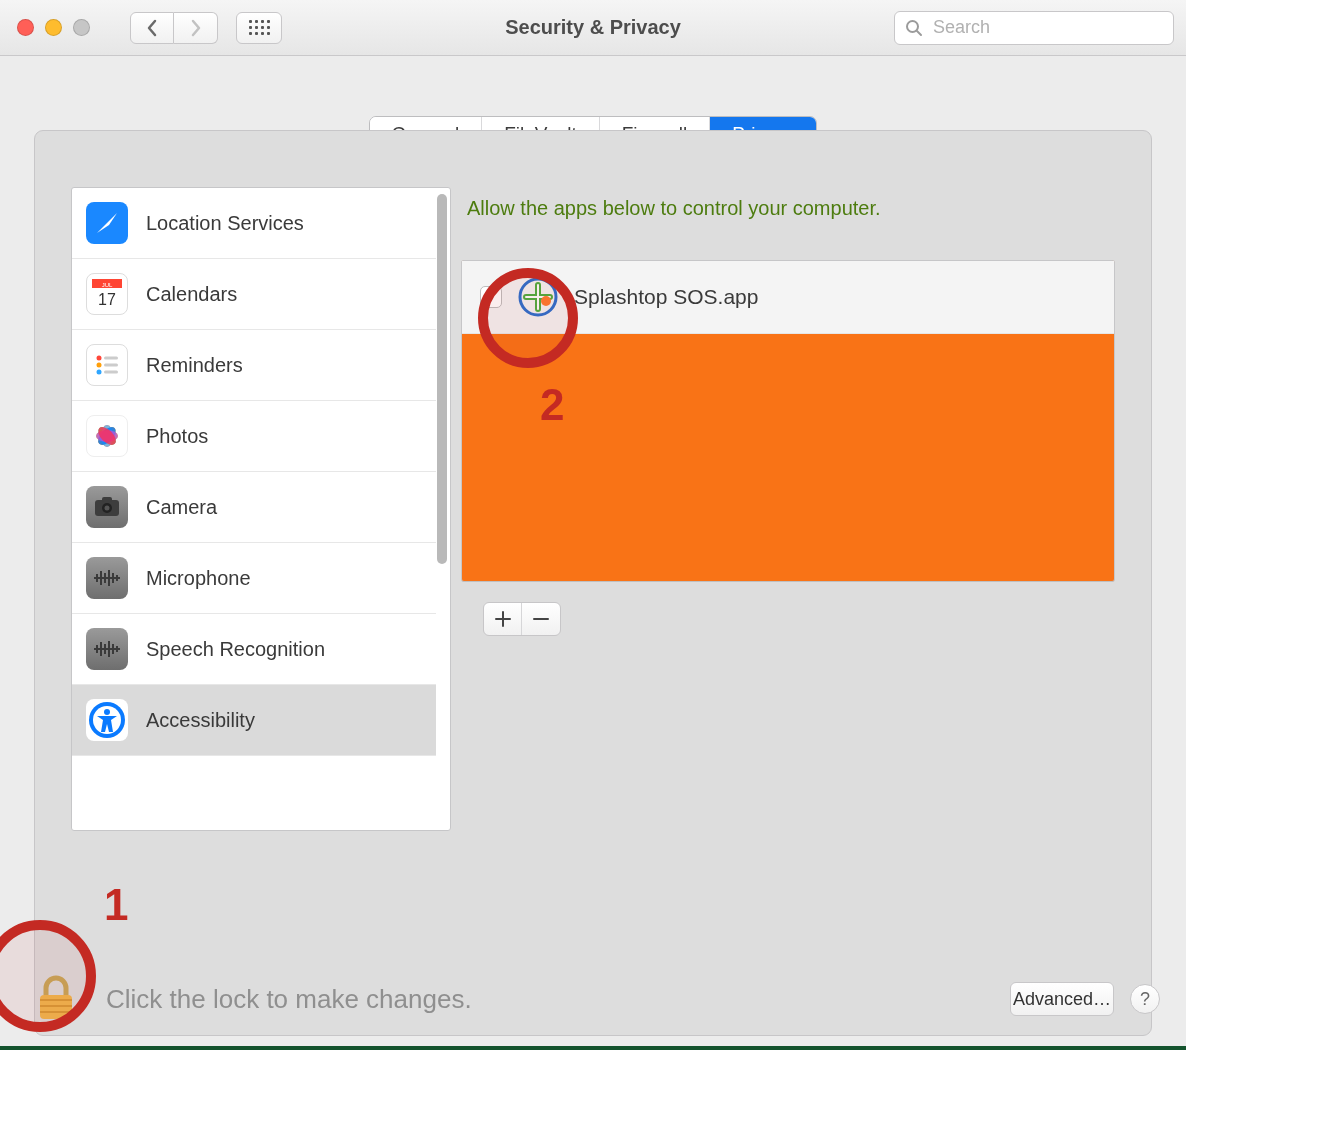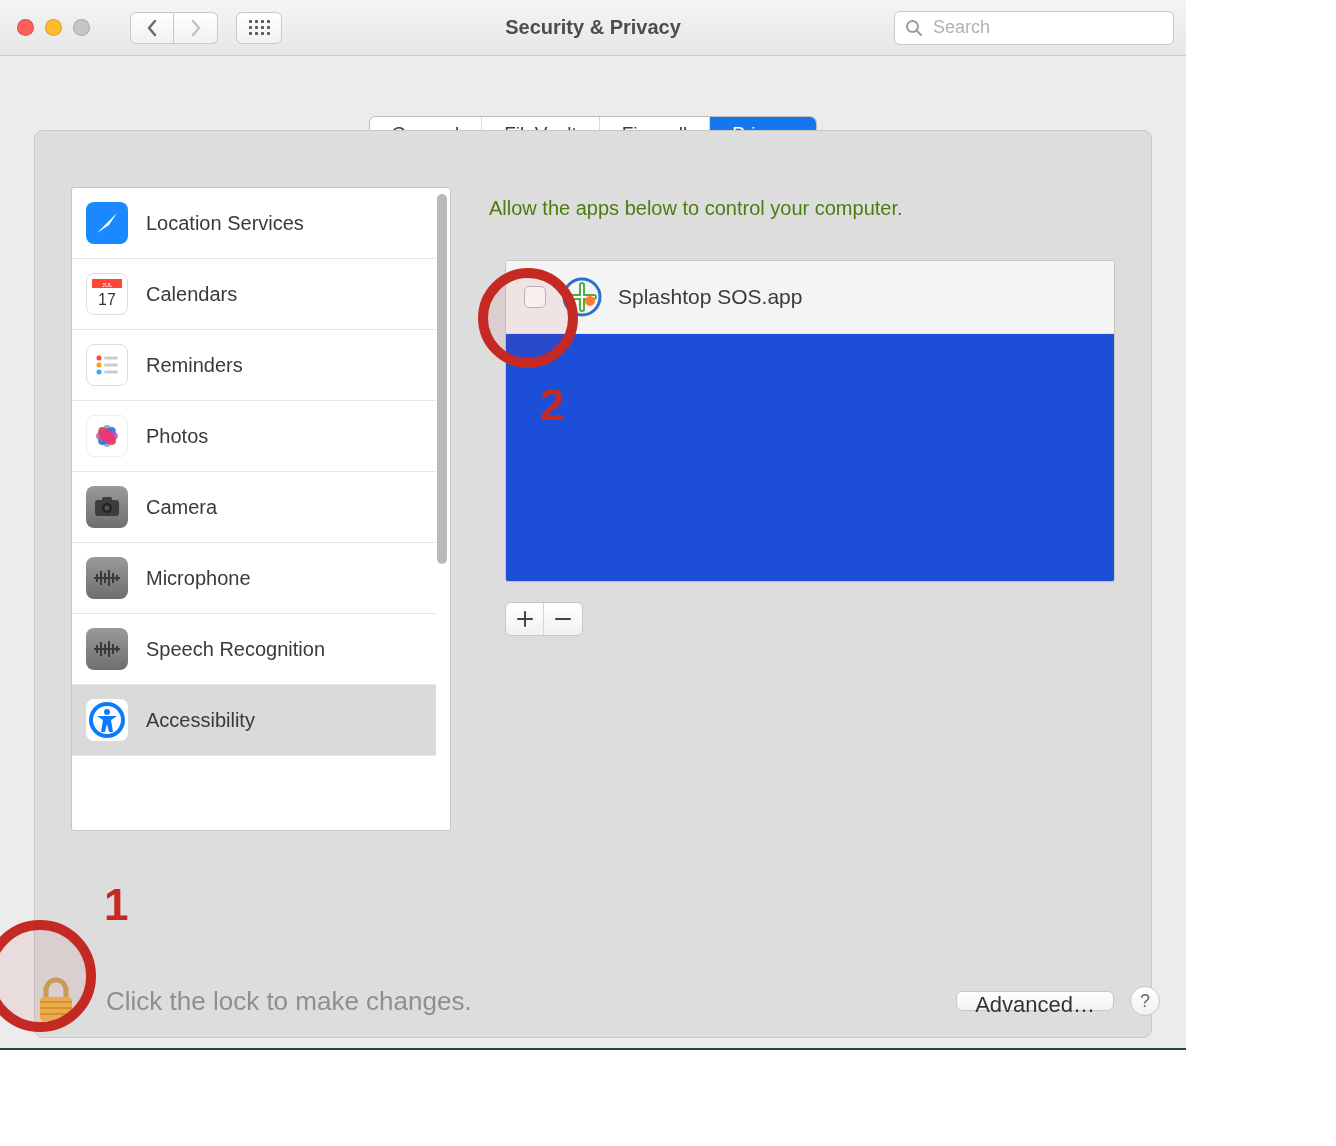--- a/index.html
+++ b/index.html
@@ -23,21 +23,21 @@
     margin:0;
     width:1336px;
     font-family:-apple-system,"Helvetica Neue",Helvetica,Arial,sans-serif;
     color:var(--text);
   }
   .window{
     width:1186px;
     height:1050px;   
     background:var(--window-bg);
     position:relative;
-    border-bottom:2px solid #14532d;
+    border-bottom:4px solid #14532d;
   }
   
   .titlebar{
     height:56px;
     background:var(--titlebar-bg);
     border-bottom:1px solid #c9c8ca;
     display:flex;
     align-items:center;
     padding:0 12px;
     position:relative;
@@ -78,41 +78,41 @@
   }
   .tab:last-child{border-right:none;}
   .tab.active{background:var(--tab-blue);color:#fff;}
 
   
   .panel{
     position:absolute;left:34px;right:34px;top:130px;bottom:10px;
     border:1px solid #c7c6c8;border-radius:9px;background:var(--panel-bg);
     padding-top:56px;
   }
-  .panel-inner{display:flex;gap:32px;padding:0 36px 0 36px;height:644px;}
+  .panel-inner{display:flex;gap:10px;padding:0 36px 0 36px;height:644px;}
 
   
   .side{
     width:380px;border:1px solid #c6c6c8;border-radius:3px;background:#fff;
     position:relative;overflow:hidden;
   }
   .side-items{width:calc(100% - 14px);}
   .side-item{
     display:flex;align-items:center;gap:18px;padding:14px 14px;
     border-bottom:1px solid var(--list-sep);font-size:20px;
   }
   .side-item.selected{background:var(--selected-row);}
   .side-icon{width:42px;height:42px;border-radius:8px;display:flex;align-items:center;justify-content:center;flex:0 0 42px;}
   .scrollbar{position:absolute;top:6px;right:3px;width:10px;height:370px;background:var(--scroll);border-radius:6px;}
 
   
   .right{flex:1;}
   .prompt{font-size:20px;color:#4d7c0f;margin:10px 0 40px 6px;}
   .app-list{
-    border:1px solid #c6c6c8;border-radius:3px;background:#1d4ed8;margin-left:22px;
+    border:1px solid #c6c6c8;border-radius:3px;background:#f97316;
     height:322px;position:relative;border-bottom:1px solid #bfbfc0;text-align:center;
   }
   .app-row{
     display:flex;align-items:center;gap:16px;padding:16px 18px;background:#f4f4f4;
     font-size:21px;border-bottom:1px solid #e6e6e6;
   }
   .ck{
     width:22px;height:22px;border:1px solid #bdbdbd;border-radius:5px;background:#fff;
   }
   .appicon{width:40px;height:40px;border-radius:20px;display:flex;align-items:center;justify-content:center;}
@@ -133,22 +133,22 @@
   .footer{
     position:absolute;left:0;right:0;bottom:12px;height:70px;display:flex;align-items:center;
     padding:0 26px 0 12px;
   }
   .lock{
     width:48px;height:48px;display:flex;align-items:center;justify-content:center;margin-left:20px;
   }
   .lock-msg{font-size:26px;color:#8f8f8f;margin-left:26px;}
   .spacer{flex:1;}
   .adv-btn{
-    height:20px;border:1px solid #c8c7c9;border-radius:6px;background:var(--btn-bg);
-    padding:0 18px;font-size:22px;color:#333;
+    height:34px;border:1px solid #c8c7c9;border-radius:6px;background:var(--btn-bg);
+    padding:0 2px;font-size:18px;color:#333;
   }
   .help-btn{
     width:30px;height:30px;border:1px solid #c8c7c9;border-radius:50%;background:var(--btn-bg);
     margin-left:16px;display:flex;align-items:center;justify-content:center;font-size:18px;color:#666;
   }
   .below-window{
     width:1186px;height:96px;background:#fff;
   }
 
   

